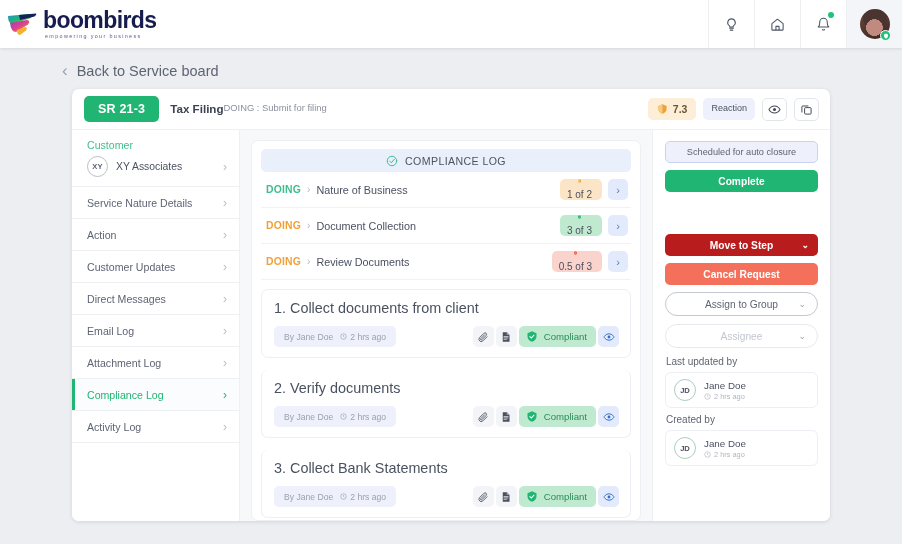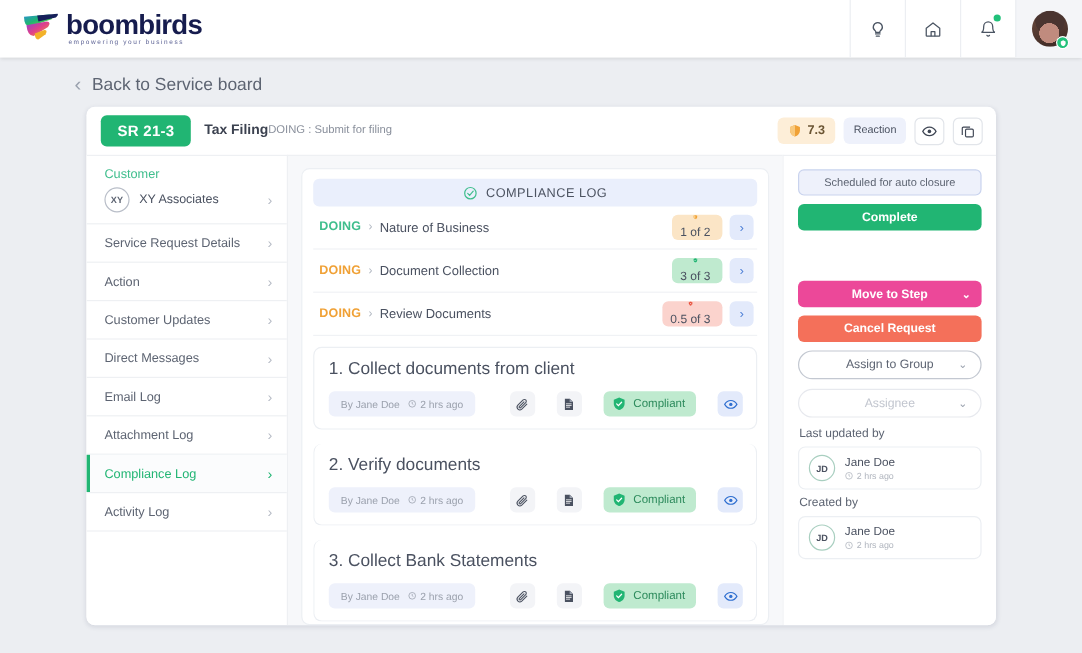--- a/index.html
+++ b/index.html
@@ -10,21 +10,21 @@
     overflow: hidden;
   }
 
   
   .topbar {
     height: 48px; background: #ffffff;
     display: flex; align-items: center; justify-content: space-between;
     box-shadow: 0 1px 3px rgba(0,0,0,0.10);
     position: relative; z-index: 20;
   }
-  .logo-wrap { display: flex; padding-left: 19px; gap: 6px; }
+  .logo-wrap { display: flex; align-items: center; padding-left: 7px; gap: 6px; }
   .logo-mark { width: 30px; height: 26px; position: relative; }
   .logo-text-col { display: flex; flex-direction: column; line-height: 1; }
   .logo-word {
     font-size: 23px; font-weight: bold; color: #161c4e;
     letter-spacing: -0.6px;
   }
   .logo-tag {
     font-size: 5.4px; color: #5a6093; letter-spacing: 1.35px;
     margin-top: 2px; padding-left: 2px;
   }
@@ -178,21 +178,21 @@
   }
   .task-card + .task-card { border-top: none; }
   .task-title { font-size: 14.4px; color: #4a5160; margin-bottom: 10px; }
   .task-meta-row { display: flex; align-items: center; }
   .meta-pill {
     background: #eef1fb; border-radius: 5px; height: 21px;
     display: flex; align-items: center; gap: 7px; padding: 0 10px;
     font-size: 8.6px; color: #9ba1ad;
   }
   .meta-time { display: flex; align-items: center; gap: 3px; }
-  .task-actions { margin-left: auto; display: flex; align-items: center; gap: 18px; }
+  .task-actions { margin-left: auto; display: flex; align-items: center; gap: 2px; }
   .ico-btn {
     width: 21px; height: 21px; border-radius: 5px; background: #f3f4f7;
     display: flex; align-items: center; justify-content: center; cursor: pointer;
   }
   .compliant-pill {
     background: #bfeacf; border-radius: 5px; height: 21px;
     display: flex; align-items: center; gap: 6px; padding: 0 9px 0 7px;
     font-size: 9.6px; color: #2e8b5d; cursor: pointer;
   }
   .eye-btn {
@@ -205,21 +205,21 @@
     width: 178px; flex: none; border-top: 1px solid #eef0f3;
     border-left: 1px solid #eef0f3; background: #fff; padding: 11px 12px 0 12px;
   }
   .btn {
     height: 22px; border-radius: 5px; display: flex; align-items: center;
     justify-content: center; font-size: 10.2px; cursor: pointer;
     margin-bottom: 7px; position: relative;
   }
   .btn-sched { background: #eef1fb; border: 1px solid #c9d3ee; color: #5d6472; font-size: 9.2px; }
   .btn-complete { background: #21b573; color: #fff; font-weight: bold; }
-  .btn-move { background: #ec4899; color: #fff; font-weight: bold; margin-top: 42px; }
+  .btn-move { background: #b91c1c; color: #fff; font-weight: bold; margin-top: 42px; }
   .btn-cancel { background: #f4705a; color: #fff; font-weight: bold; }
   .btn .caret { position: absolute; right: 9px; font-size: 9px; }
   .select {
     height: 24px; border-radius: 12px; border: 1px solid #c3c8d1; background: #fff;
     display: flex; align-items: center; justify-content: center;
     font-size: 10.2px; color: #5d6472; margin-bottom: 8px; position: relative;
     cursor: pointer;
   }
   .select.disabled { border-color: #e7e9ee; color: #c2c6cf; cursor: default; }
   .select .caret { position: absolute; right: 11px; font-size: 9px; color: #9aa1ae; }
@@ -355,21 +355,21 @@
       <div class="lnav-cust">
         <div class="cap">Customer</div>
         <div class="cust-row">
           <div class="cust-av">XY</div>
           <div class="cust-name">XY Associates</div>
           <div class="nav-chev">›</div>
         </div>
       </div>
       <div id="nav-items">
           <div class="lnav-item">
-            <span>Service Request Details</span>
+            <span>Service Nature Details</span>
             <span class="nav-chev">›</span>
           </div>
           <div class="lnav-item">
             <span>Action</span>
             <span class="nav-chev">›</span>
           </div>
           <div class="lnav-item">
             <span>Customer Updates</span>
             <span class="nav-chev">›</span>
           </div>

